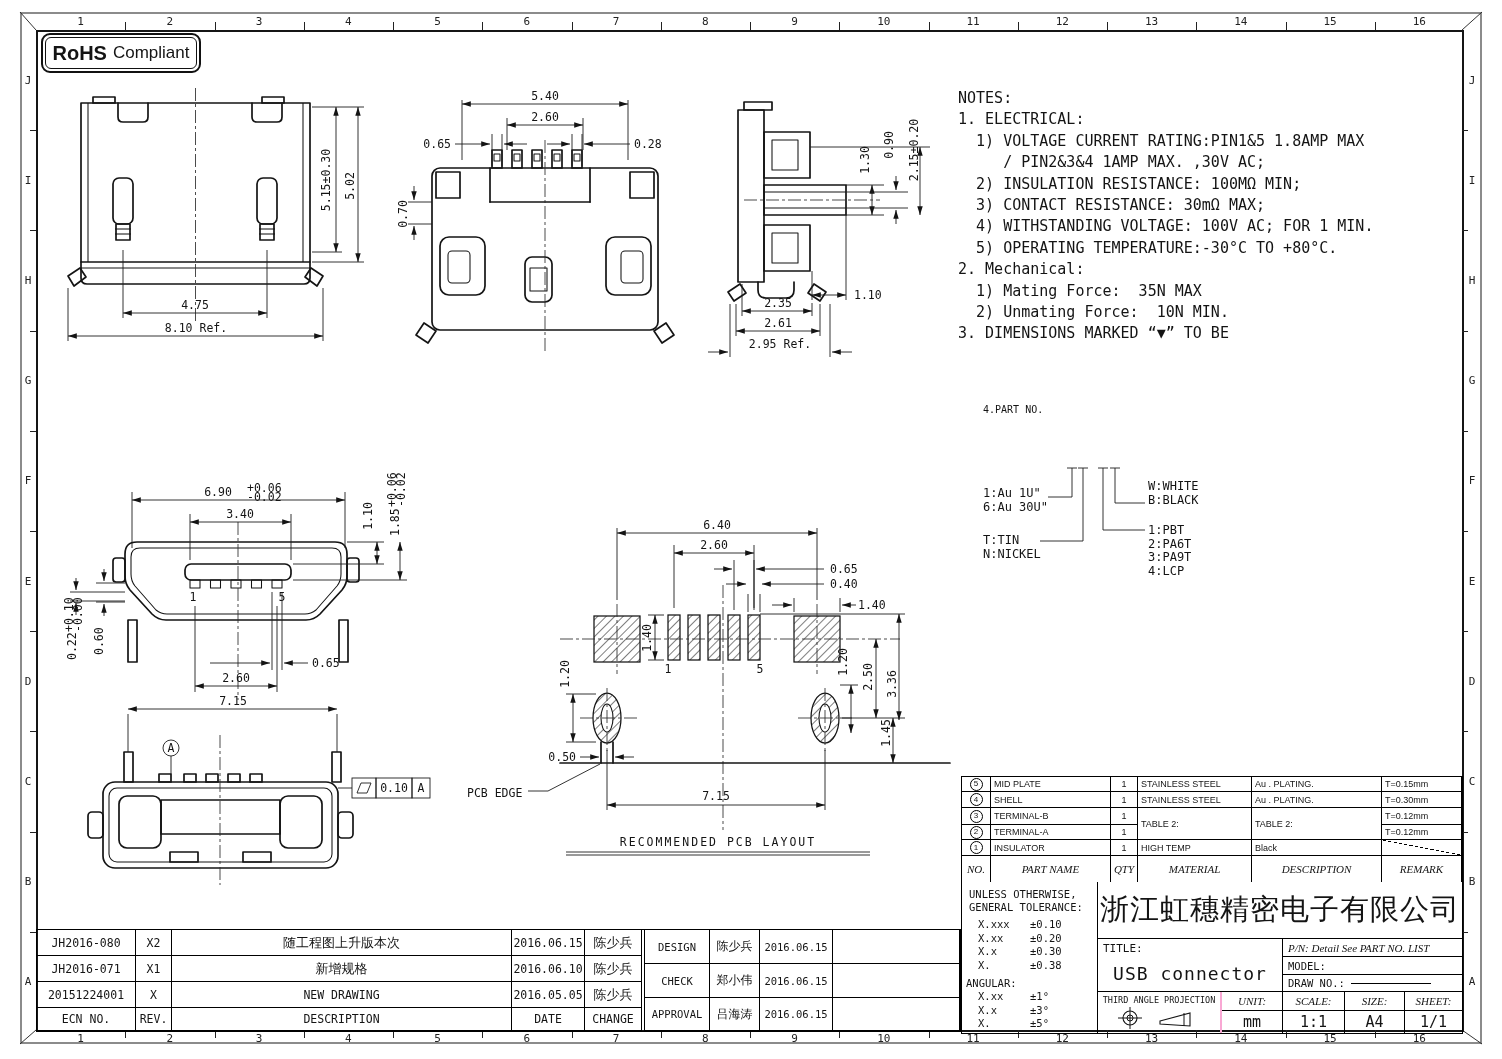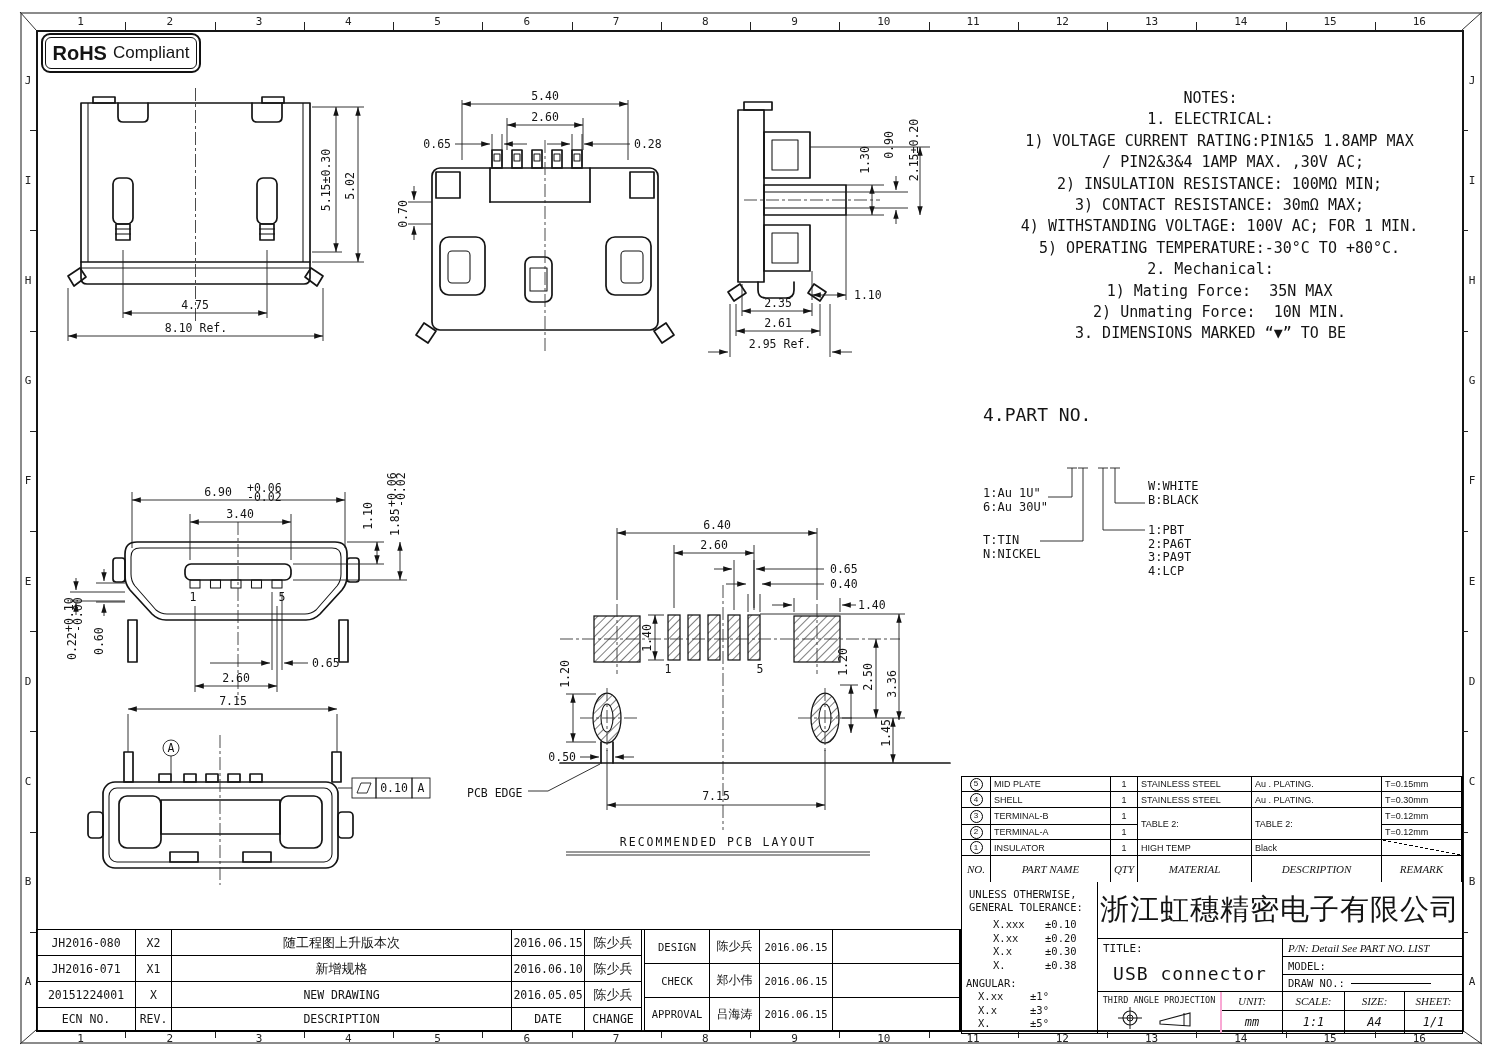--- a/index.html
+++ b/index.html
@@ -11,23 +11,23 @@
   .frame-inner{left:36px;top:30px;width:1428px;height:1002px;border:2px solid #151515;box-sizing:border-box;}
   .grid-label{font-size:11px;color:#222;display:flex;align-items:center;justify-content:center;}
   .tick{background:#222;}
   
   .rohs{left:41px;top:33px;width:156px;height:36px;border:2px solid #111;border-radius:9px;
         display:flex;align-items:center;justify-content:center;background:#fff;}
   .rohs-inner{position:absolute;left:2px;top:2px;right:2px;bottom:2px;border:1px solid #111;border-radius:6px;}
   .rohs b{font-family:"Liberation Sans",sans-serif;font-size:20px;letter-spacing:0;}
   .rohs span{font-family:"Liberation Sans",sans-serif;font-size:17px;margin-left:6px;}
   
-  .notes{left:958px;top:88px;width:505px;text-align:center;}
+  .notes{left:958px;top:88px;width:505px;}
   .notes div{white-space:pre;font-size:15px;line-height:21.4px;letter-spacing:0;}
-  .partno-title{left:983px;top:404px;font-size:18px;}
+  .partno-title{left:983px;top:404px;font-size:10px;}
   .ptlist{font-size:12px;line-height:13.5px;white-space:pre;}
   
   .blk{left:961px;top:776px;width:500px;height:256px;border:1.5px solid #000;box-sizing:content-box;}
   .bom{position:absolute;left:0;top:0;width:500px;height:105px;display:grid;
        grid-template-columns:29px 120px 27px 114px 130px 80px;
        grid-template-rows:15px 16px 17px 15px 16px 26px;}
   .bom>div{border-right:1px solid #000;border-bottom:1px solid #000;display:flex;align-items:center;
        font-family:"Liberation Sans",sans-serif;font-size:9px;padding-left:3px;box-sizing:border-box;overflow:hidden;}
   .bom>div.cen{justify-content:center;padding-left:0;}
   .bom>div.hd{font-family:"Liberation Serif",serif;font-style:italic;font-size:11px;justify-content:center;padding-left:0;border-bottom:none;}
@@ -43,21 +43,21 @@
         font-family:"Liberation Sans",sans-serif;font-size:29px;letter-spacing:1px;white-space:nowrap;}
   .titlecell{position:absolute;left:136px;top:162px;width:185px;height:52px;border-right:1.5px solid #000;box-sizing:border-box;}
   .titlecell .lbl{position:absolute;left:5px;top:3px;font-size:11px;}
   .titlecell .big{position:absolute;left:0;right:0;top:24px;text-align:center;font-size:18px;letter-spacing:1px;}
   .pnrow{position:absolute;left:321px;width:179px;box-sizing:border-box;border-bottom:1px solid #000;
         font-size:10.5px;display:flex;align-items:center;padding-left:5px;}
   .bstrip{position:absolute;left:136px;top:214px;width:364px;height:42px;border-top:1.5px solid #000;box-sizing:border-box;}
   .bcol{position:absolute;top:0;height:100%;border-right:1px solid #000;box-sizing:border-box;}
   .bcol .bh{height:19px;border-bottom:1px solid #000;display:flex;align-items:center;justify-content:center;
         font-family:"Liberation Serif",serif;font-style:italic;font-size:11px;box-sizing:border-box;}
-  .bcol .bv{height:21px;display:flex;align-items:center;justify-content:center;font-size:12px;font-style:italic;}
+  .bcol .bv{height:21px;display:flex;align-items:center;justify-content:center;font-size:15px;}
   .proj{position:absolute;left:0;top:0;width:124px;height:100%;border-right:2px solid #f9a8d4;box-sizing:border-box;}
   .proj .ph{font-size:8.5px;text-align:center;margin-top:3px;letter-spacing:0;}
   
   .rev{left:36px;top:929px;width:609px;height:103px;display:grid;border:1.5px solid #000;box-sizing:border-box;
        grid-template-columns:99px 36px 340px 73px 57px;grid-template-rows:26px 26px 26px 1fr;}
   .rev>div{border-right:1px solid #000;border-bottom:1px solid #000;display:flex;align-items:center;justify-content:center;
        font-size:11.5px;box-sizing:border-box;overflow:hidden;}
   .rev .cjk{font-family:"Liberation Sans",sans-serif;font-size:13px;}
   .app{left:645px;top:929px;width:316px;height:103px;display:grid;border:1.5px solid #000;border-left:none;box-sizing:border-box;
        grid-template-columns:65px 50px 73px 1fr;grid-template-rows:34px 34px 1fr;}
@@ -655,21 +655,21 @@
       <div class="hd">PART NAME</div>
       <div class="hd">QTY</div>
       <div class="hd">MATERIAL</div>
       <div class="hd">DESCRIPTION</div>
       <div class="hd">REMARK</div>
     </div>
 
     <div class="tol">
       <div class="h" style="margin-top:6px;">UNLESS OTHERWISE,</div>
       <div class="h">GENERAL TOLERANCE:</div>
-      <div id="tol-rows" style="margin-top:4px;margin-left:15px;">
+      <div id="tol-rows" style="margin-top:4px;">
           <div class="tol-row">
             <span>X.xxx</span>
             <span>±0.10</span>
           </div>
           <div class="tol-row">
             <span>X.xx</span>
             <span>±0.20</span>
           </div>
           <div class="tol-row">
             <span>X.x</span>

